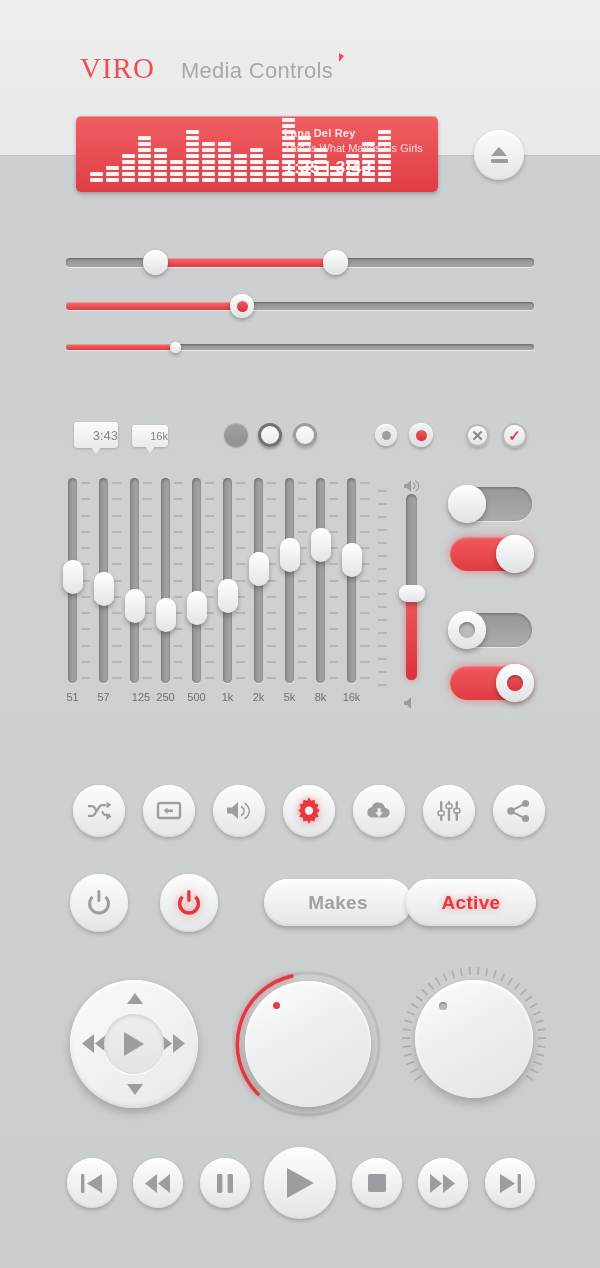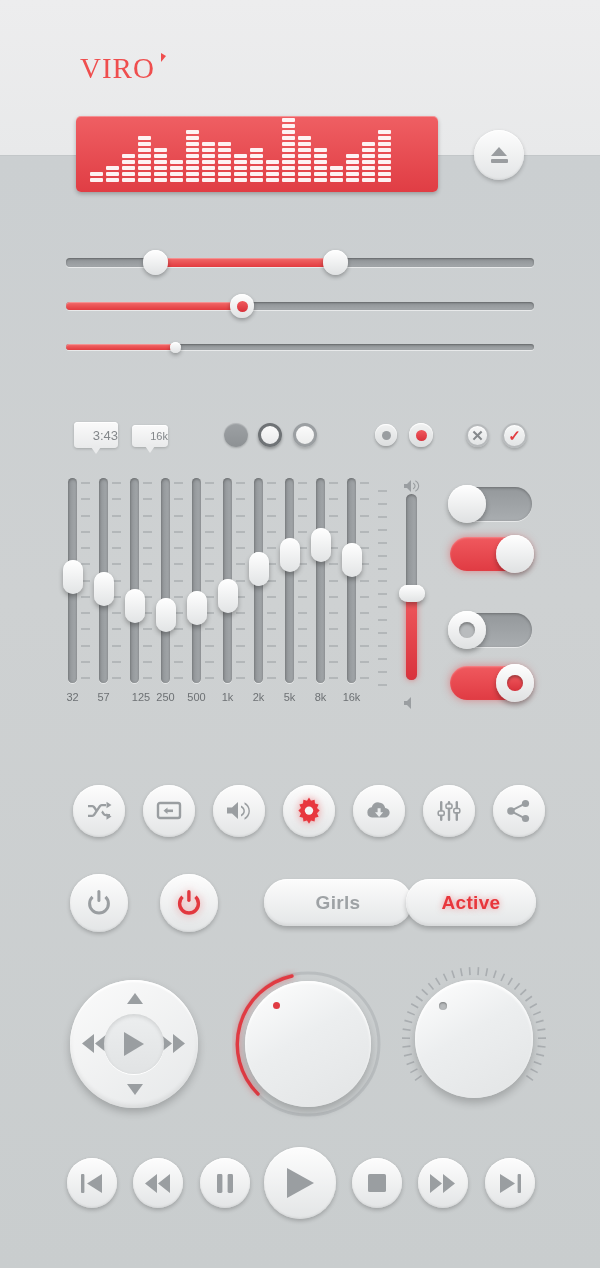--- a/index.html
+++ b/index.html
@@ -191,20 +191,21 @@
 </style>
 </head>
 <body>
 
 <div class="header-band"></div>
 <div class="body-band"></div>
 
 <div class="brand">
   <span class="brand-viro">VIRO</span>
   <span class="brand-tick"></span>
+  <span class="brand-sub">Media Controls</span>
 </div>
 
 <div class="display">
   <div class="eq-viz" id="eqviz">
       <div class="eq-col">
         <div class="eq-seg"></div>
         <div class="eq-seg"></div>
       </div>
       <div class="eq-col">
         <div class="eq-seg"></div>
@@ -349,20 +350,25 @@
         <div class="eq-seg"></div>
         <div class="eq-seg"></div>
         <div class="eq-seg"></div>
         <div class="eq-seg"></div>
         <div class="eq-seg"></div>
         <div class="eq-seg"></div>
         <div class="eq-seg"></div>
         <div class="eq-seg"></div>
       </div>
     </div>
+  <div class="track-meta">
+    <div class="track-artist">Lana Del Rey</div>
+    <div class="track-title">This Is What Makes Us Girls</div>
+    <div class="track-time">1:35 | 3:43</div>
+  </div>
 </div>
 <div class="rbtn eject">
   <span class="eject-ico">
     <span class="eject-tri"></span>
       <span class="eject-bar"></span>
   </span>
 </div>
 
 <div class="hs" style="top:258px;">
   <div class="hs-track" style="top:0; height:9px;"></div>
@@ -421,21 +427,21 @@
       <div class="tick"></div>
       <div class="tick"></div>
       <div class="tick"></div>
       <div class="tick"></div>
       <div class="tick"></div>
       <div class="tick"></div>
       <div class="tick"></div>
       <div class="tick"></div>
     </div>
     <div class="vs-handle" style="left: 62.5px; top: 560.08px;"></div>
-    <div class="eq-label" style="left: 55.5px; top: 691px;">32</div>
+    <div class="eq-label" style="left: 55.5px; top: 691px;">51</div>
     <div class="vs-track" style="left: 99px; top: 478px; height: 205px;"></div>
     <div class="ticks" style="left: 112px; top: 482px; height: 197px;">
       <div class="tick"></div>
       <div class="tick"></div>
       <div class="tick"></div>
       <div class="tick"></div>
       <div class="tick"></div>
       <div class="tick"></div>
       <div class="tick"></div>
       <div class="tick"></div>
@@ -705,21 +711,21 @@
     <rect class="ic" x="11.4" y="1" width="3" height="12" rx="1.5"></rect>
   </svg>
 </div>
 <div class="rbtn pwr" style="left:160px;">
   <svg width="26" height="28" viewBox="0 0 26 28" style="filter:drop-shadow(0 0 4px rgba(230,60,65,.5))">
     <path fill="none" stroke="#e2383f" stroke-width="3.4" d="M6.5 7.8a9.4 9.4 0 1 0 13 0"></path>
     <rect fill="#e2383f" x="11.2" y="1" width="3.4" height="12" rx="1.7"></rect>
   </svg>
 </div>
 <div class="pill" style="left:264px; width:148px;">
-  <span style="color:#9ea2a5;">Girls</span>
+  <span style="color:#9ea2a5;">Makes</span>
 </div>
 <div class="pill" style="left:406px; width:130px;">
   <span style="color:#e8363c; text-shadow:0 0 6px rgba(232,54,60,.5);">Active</span>
 </div>
 
 <div class="dpad">
   <svg style="position:absolute;left:57px;top:13px;" width="16" height="11" viewBox="0 0 16 11">
       <path class="ic" d="M8 0l8 11H0z"></path>
     </svg>
   <svg style="position:absolute;left:57px;top:104px;" width="16" height="11" viewBox="0 0 16 11">

